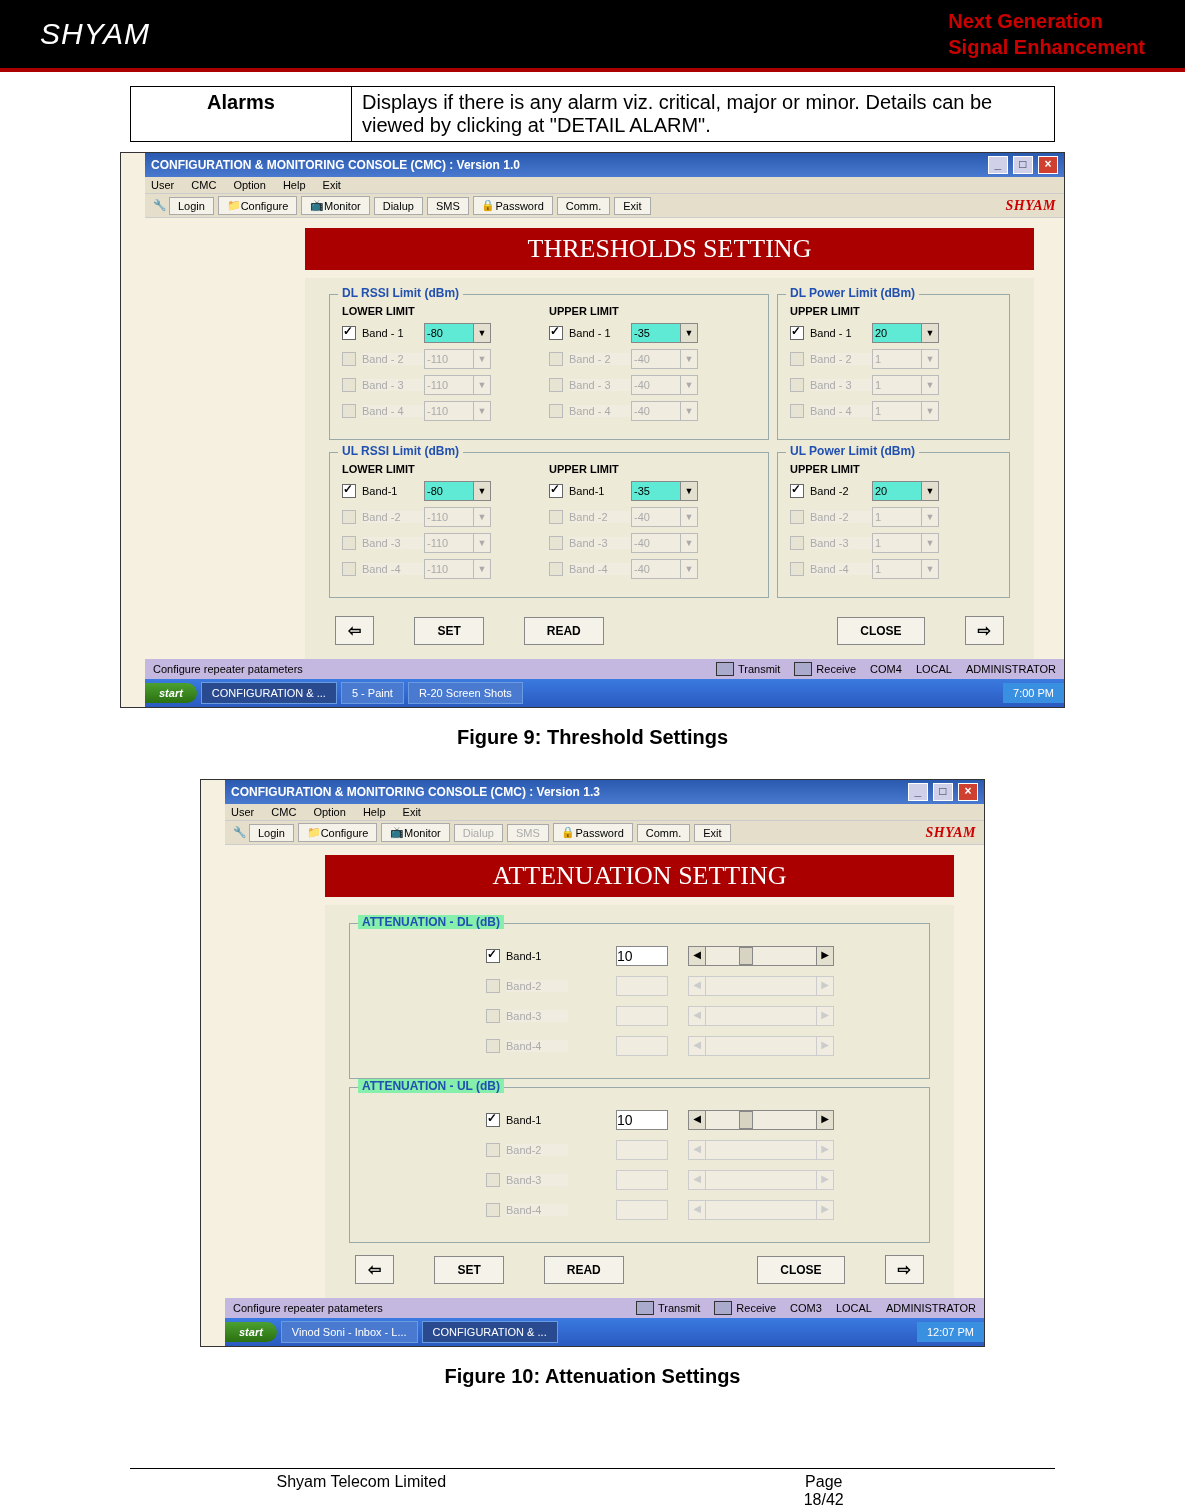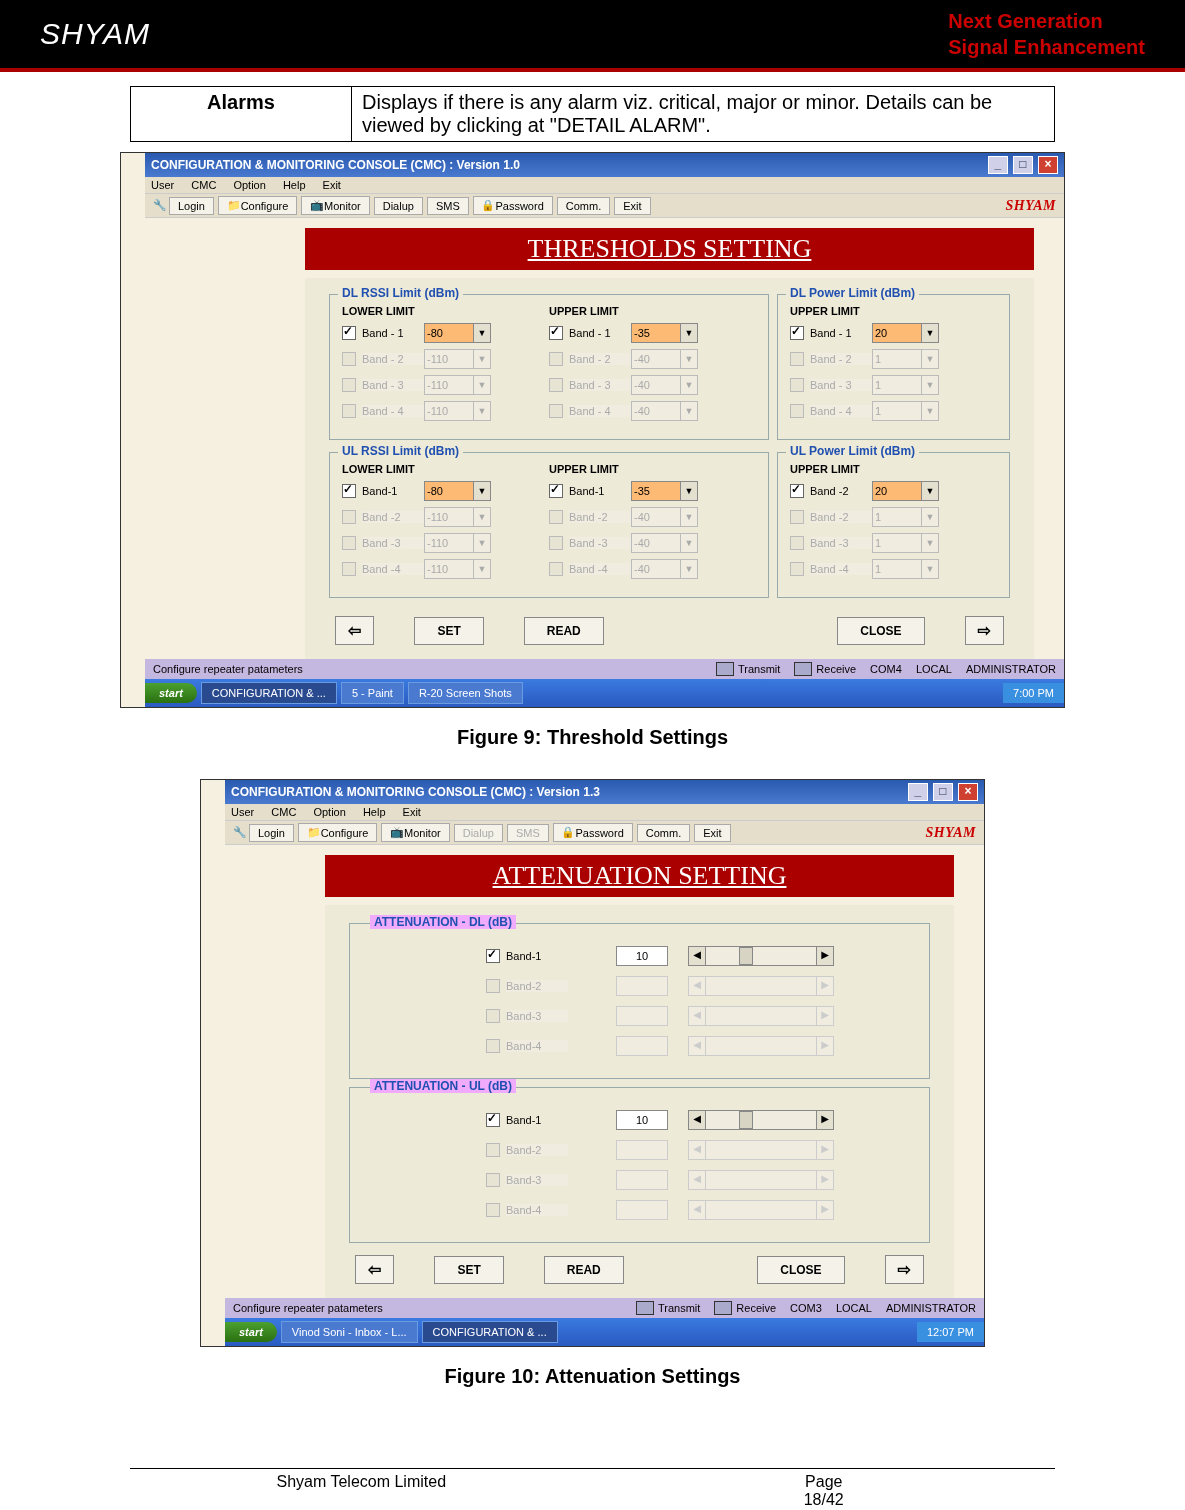--- a/index.html
+++ b/index.html
@@ -18,33 +18,33 @@
 .titlebar .winbtns span { display:inline-block; width:18px; height:16px; background:#d0d0e8; border:1px solid #fff; margin-left:2px; text-align:center; line-height:14px; font-size:12px; font-weight:bold; color:#235; }
 .titlebar .winbtns .xbtn { background:#d04030; color:#fff; }
 .menubar { background:#e4deca; padding:2px 6px; font-size:11px; border-bottom:1px solid #ccc; }
 .menubar span { margin-right:14px; }
 .toolbar { background:#e4deca; padding:2px 8px; display:flex; align-items:center; border-bottom:1px solid #ccc; }
 .toolbar .tbtn { border:1px solid #aaa; background:#f5f3e9; padding:2px 8px; margin-right:4px; font-size:11px; display:inline-flex; align-items:center; }
 .toolbar .ticon { width:14px; height:14px; margin-right:2px; display:inline-block; }
 .toolbar .spacer { flex:1; }
 .toolbar .brand { font-family:Impact,'Arial Black'; font-style:italic; color:#c00; font-weight:bold; font-size:14px; letter-spacing:0.5px; }
 
-.redheader { background:#a00; color:#fff; text-align:center; font-family:'Times New Roman',serif; font-size:26px; padding:6px; margin:10px 30px 8px 160px;text-decoration:underline; }
+.redheader { background:#a00; color:#fff; text-align:center; font-family:'Times New Roman',serif; font-size:26px; padding:6px; margin:10px 30px 8px 160px; }
 
 .panel-area { background:#eeead8; margin:0 30px 0 160px; padding:10px 20px 14px 20px; }
 .fieldset { border:1px solid #9aa; margin:6px 4px; padding:8px 12px 12px 12px; position:relative; }
 .fieldset .legend { position:absolute; top:-9px; left:8px; background:#eeead8; padding:0 4px; color:#2050b0; font-weight:bold; font-size:12px; }
 .row2 { display:flex; }
 .half { flex:1; }
 .subhead { font-weight:bold; font-size:11px; margin:2px 0 6px 0; }
 .line { display:flex; align-items:center; margin:6px 0; }
 .cb { width:12px; height:12px; border:1px solid #666; background:#fff; margin-right:6px; display:inline-block; position:relative; }
 .cb.checked::after { content:'✓'; position:absolute; top:-3px; left:0; font-size:12px; font-weight:bold; }
 .bandlabel { width:62px; font-size:11px; }
-.numbox { width:44px; height:18px; border:1px solid #888; background:#fdba74; font-size:11px; padding:0 2px; display:inline-flex; align-items:center; }
+.numbox { width:44px; height:18px; border:1px solid #888; background:#5eead4; font-size:11px; padding:0 2px; display:inline-flex; align-items:center; }
 .ddbtn { width:16px; height:18px; border:1px solid #888; border-left:none; background:#e4e0d0; display:inline-flex; align-items:center; justify-content:center; font-size:9px; }
 .disabled .bandlabel,.disabled .numbox,.disabled .ddbtn,.disabled .cb { color:#aaa; border-color:#bbb; background:#f0ede0; }
 .disabled .cb { background:#e8e4d4; }
 .btnrow { display:flex; align-items:center; margin-top:12px; gap:40px; padding:0 10px; }
 .actbtn { border:1px solid #888; background:#f5f3e9; padding:6px 22px; font-size:12px; font-weight:bold; }
 .arrowbtn { border:1px solid #888; background:#f5f3e9; padding:4px 12px; font-size:16px; font-weight:bold; }
 
 .statusbar { background:#c5b8e0; display:flex; align-items:center; font-size:11px; padding:3px 8px; }
 .statusbar .left { flex:1; }
 .statusbar .item { margin-left:14px; display:inline-flex; align-items:center; }
@@ -52,24 +52,24 @@
 .taskbar { background: linear-gradient(#3a7ae0,#2a5ac0); color:#fff; display:flex; align-items:center; padding:0; font-size:11px; height:28px; }
 .taskbar .startbtn { background:linear-gradient(#4ca030,#2a7010); padding:4px 14px; font-style:italic; font-weight:bold; border-radius:0 10px 10px 0; }
 .taskbar .titem { background:#4a7ad0; margin-left:4px; padding:4px 10px; border:1px solid #6a9ae0; }
 .taskbar .titem.active { background:#2a4a90; }
 .taskbar .spacer2 { flex:1; }
 .taskbar .tray { background:#3a90e0; padding:4px 10px; }
 
 .figcap { text-align:center; font-weight:bold; font-size:20px; margin:18px 0 30px 0; font-family:Arial; }
 
 .attn-fieldset { border:1px solid #9aa; margin:8px 4px; padding:12px 16px; position:relative; }
-.attn-fieldset .legend { position:absolute; top:-9px; left:20px; background:#f0abfc; padding:0 4px; color:#2050b0; font-weight:bold; font-size:12px; }
+.attn-fieldset .legend { position:absolute; top:-9px; left:8px; background:#86efac; padding:0 4px; color:#2050b0; font-weight:bold; font-size:12px; }
 .attn-line { display:flex; align-items:center; margin:10px 0; justify-content:flex-start; gap:20px; padding-left:120px; }
 .attn-line .bandwrap { display:flex; align-items:center; width:110px; }
-.valbox { width:50px; height:18px; border:1px solid #888; background:#fff; text-align:center; font-size:11px; line-height:18px; }
+.valbox { width:50px; height:18px; border:1px solid #888; background:#fff; text-align:left; font-size:14px; line-height:18px; }
 .slider { display:flex; align-items:center; }
 .slider .sbtn { width:16px; height:18px; border:1px solid #888; background:#e4e0d0; text-align:center; font-size:10px; line-height:16px; }
 .slider .track { width:110px; height:18px; border:1px solid #888; border-left:0; border-right:0; background:#f0ede0; position:relative; }
 .slider .thumb { position:absolute; left:30%; top:0; width:12px; height:16px; background:#d8d4c4; border:1px solid #888; }
 .disabled .valbox,.disabled .sbtn,.disabled .track { background:#f0ede0; border-color:#ccc; color:#ccc; }
 
 .footer-hr { margin:80px 130px 4px 130px; border:0; border-top:1px solid #000; }
 .footer { display:flex; font-size:16px; padding:0 130px 30px 130px; font-family:Arial; }
 .footer .c1 { flex:1; }
 .footer .c2 { flex:1; text-align:center; }

